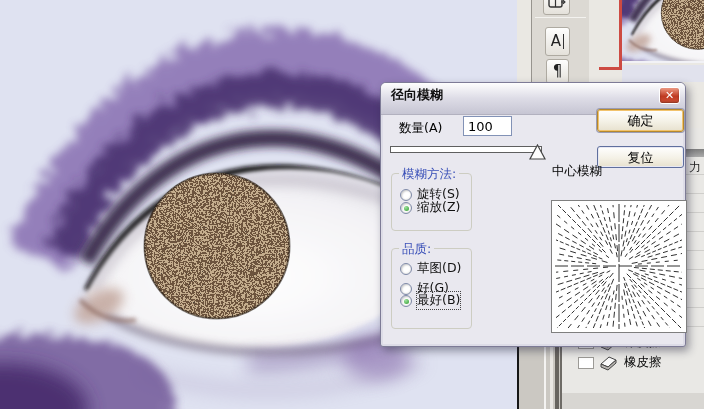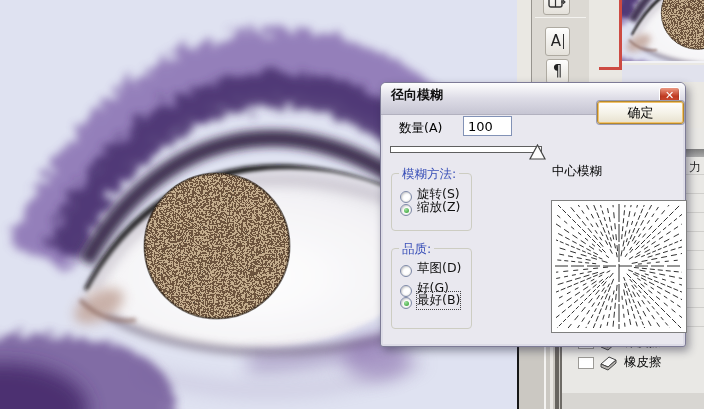--- a/index.html
+++ b/index.html
@@ -55,30 +55,30 @@
        line-height:24px;padding-left:10px;}
   .dlg-close{position:absolute;right:5px;top:4px;width:21px;height:17px;border-radius:3px;border:1px solid #fff;
        background:linear-gradient(180deg,#ee9a83 0%,#c03a22 55%,#cf5035 100%);
        color:#fff;font-size:11px;font-weight:bold;display:flex;align-items:center;justify-content:center;
        box-shadow:inset 0 -1px 2px rgba(0,0,0,.35);}
   .lbl{position:absolute;font-size:12.5px;color:#000;}
   .inp{position:absolute;left:82px;top:33px;width:49px;height:20px;border:1px solid #8292b6;background:#fff;
        font-size:13px;padding:1px 4px;font-family:inherit;}
   .btn{position:absolute;left:216px;width:87px;height:23px;border-radius:3px;text-align:center;
        font-size:13px;line-height:21px;color:#000;background:linear-gradient(180deg,#ffffff 0%,#f4f1e6 55%,#e7e1ce 100%);}
-  .btn-ok{top:18px;border:1px solid #b6892c;box-shadow:inset 0 0 0 1px #f2c36d,0 0 0 1px #9a9cb4;}
+  .btn-ok{top:26px;border:1px solid #b6892c;box-shadow:inset 0 0 0 1px #f2c36d,0 0 0 1px #9a9cb4;}
   .btn-reset{top:63px;height:22px;border:1px solid #5f6f9e;box-shadow:inset 0 0 0 1px #e8e8f2;}
   .slider{position:absolute;left:9px;top:60px;width:158px;height:18px;}
   .track{position:absolute;left:0;top:3px;width:152px;height:7px;background:#fff;border:1px solid #5f5f5f;}
   .thumb{position:absolute;left:139px;top:1px;}
   .grp{position:absolute;left:10px;width:81px;border:1px solid #cdcdc2;border-radius:4px;}
   .grp1{top:90px;height:58px;}
   .grp2{top:165px;height:81px;}
   .grp-label{position:absolute;left:7px;top:-8px;background:#e9e8ef;padding:0 3px;color:#3a50b8;font-size:12.5px;}
-  .opt{position:absolute;left:8px;display:flex;gap:5px;align-items:flex-end;font-size:12.5px;}
+  .opt{position:absolute;left:8px;display:flex;gap:5px;align-items:center;font-size:12.5px;}
   .radio{position:relative;width:12px;height:12px;border-radius:50%;flex:0 0 auto;
        background:radial-gradient(circle at 35% 30%,#ffffff 55%,#d6d6d1);border:1px solid #7f8aa8;
        box-shadow:inset 1px 1px 2px rgba(0,0,0,.22);}
   .radio.sel::after{content:"";position:absolute;left:3px;top:3px;width:5px;height:5px;border-radius:50%;
        background:radial-gradient(circle at 35% 30%,#9fe29f,#2e9b2e);}
   .opt-label.focused{outline:1px dotted #444;}
   .preview{position:absolute;left:170px;top:117px;width:136px;height:133px;background:#fff;border:1px solid #7f7f7f;}
 </style>
 </head>
 <body>
@@ -218,20 +218,21 @@
       <span>径向模糊</span>
     </div>
     <div class="dlg-close">
       <span>✕</span>
     </div>
 
     <div class="lbl" style="left:18px;top:37px;">数量(A)</div>
     <input class="inp" value="100" style="">
 
     <div class="btn btn-ok">确定</div>
+    <div class="btn btn-reset">复位</div>
 
     <div class="slider">
       <div class="track"></div>
       <div class="thumb">
         <svg width="17" height="16" viewBox="0 0 17 16">
             <polygon points="8.5,1 16,15 1,15" fill="#fdfdfd" stroke="#444" stroke-width="1.2"></polygon>
           </svg>
       </div>
     </div>
 

